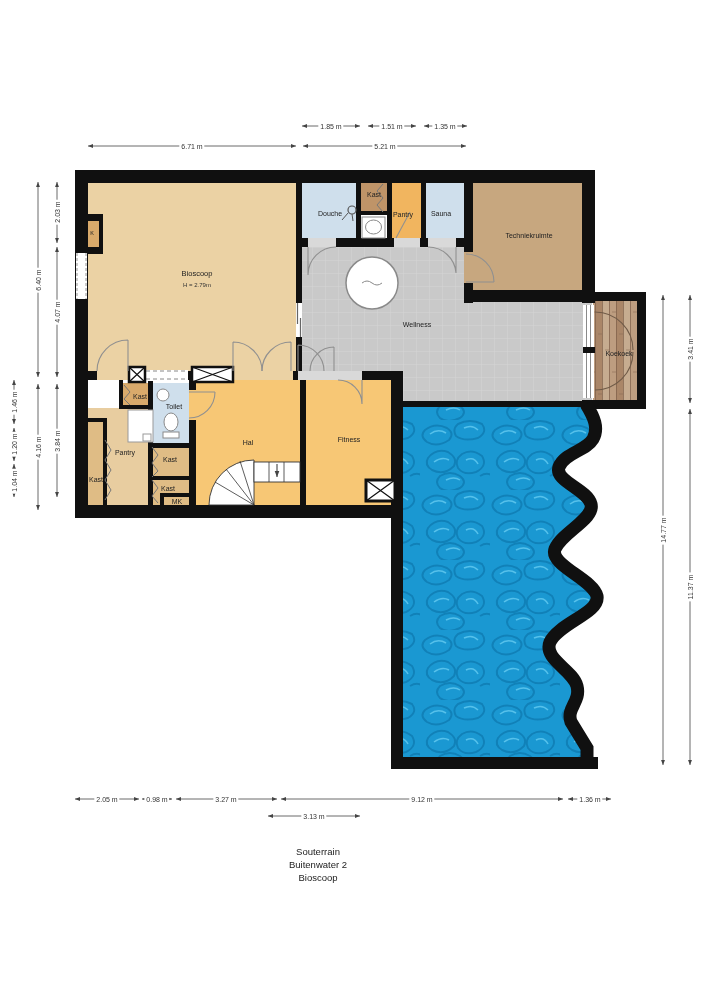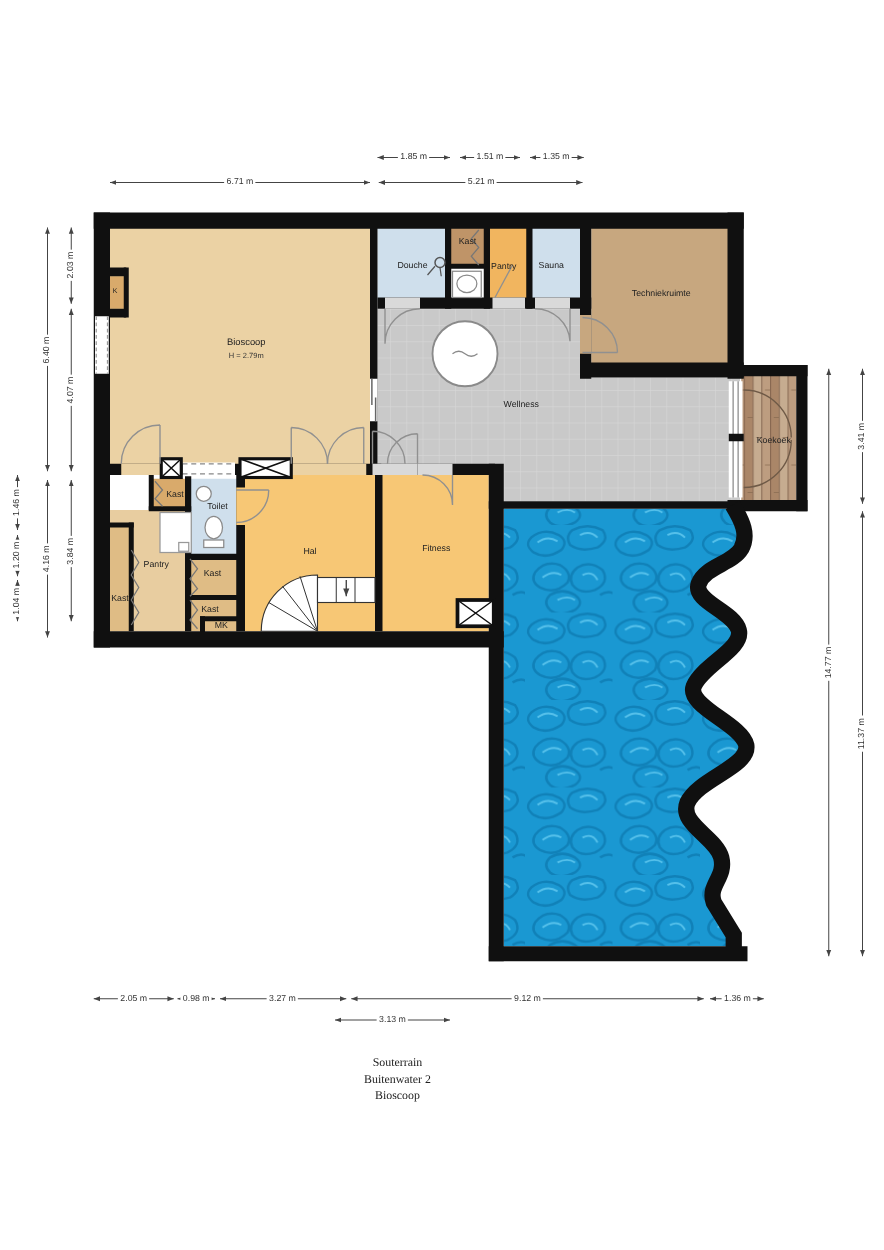--- a/index.html
+++ b/index.html
@@ -18,21 +18,21 @@
   .dimlbl{
     position:absolute;transform:translate(-50%,-50%);
     font-size:7px;line-height:1;background:#fff;padding:0 2px;
     color:#333;white-space:nowrap;
   }
   .dimlbl.v{transform:translate(-50%,-50%) rotate(-90deg);}
   .title{
     position:absolute;left:318px;transform:translateX(-50%);
     text-align:center;font-size:9.5px;line-height:13px;color:#222;
   }
-  .title span{display:block;font-family:Liberation Serif, serif;}
+  .title span{display:block;}
 </style>
 </head>
 <body>
 
 <div class="stage">
 
   <svg class="plan-svg" width="707" height="1000" viewBox="0 0 707 1000">
     <defs>
       <pattern id="tile" width="13" height="13" patternUnits="userSpaceOnUse">
         <rect width="13" height="13" fill="#c9c9c9"></rect>

